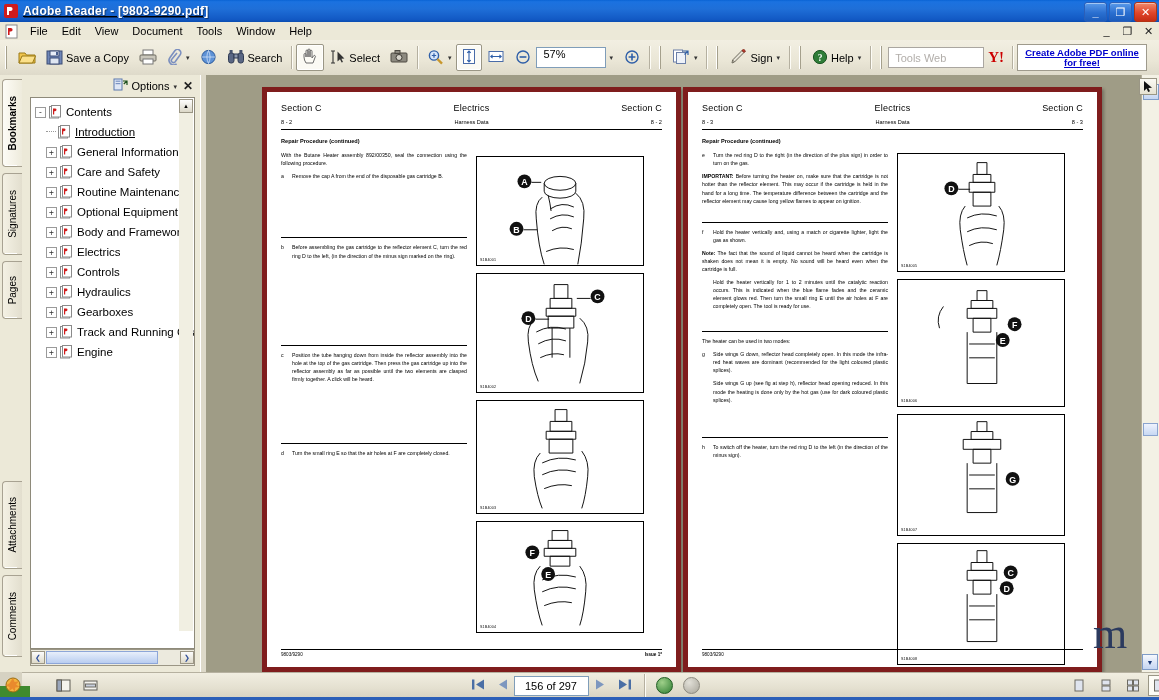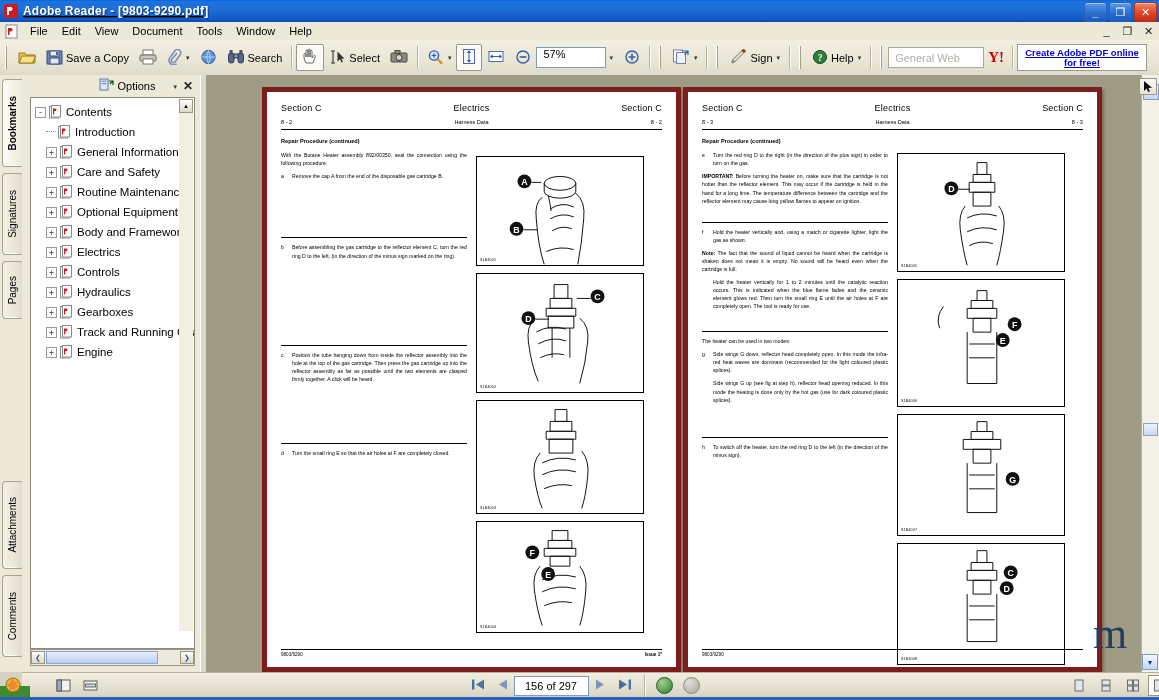--- a/index.html
+++ b/index.html
@@ -95,21 +95,21 @@
     writing-mode:vertical-rl;transform:rotate(180deg);
     font-size:10px;color:#000;white-space:nowrap;letter-spacing:0;
   }
   .vtab.sel span{font-weight:bold;}
   .vgrip{position:absolute;left:5px;width:12px;height:4px;
     background:linear-gradient(to bottom,#ffffff 0 1px,#a5a08c 1px 2px,transparent 2px);}
 
   
   .bmpanel{position:absolute;left:24px;top:75px;width:176px;height:597px;background:#ece9d8;}
   .bmhead{height:22px;display:flex;align-items:center;justify-content:flex-end;gap:4px;padding-right:5px;}
-  .bmhead .opt{display:flex;align-items:center;gap:17px;font-size:11px;}
+  .bmhead .opt{display:flex;align-items:center;gap:3px;font-size:11px;}
   .bmhead .xclose{font-size:12px;font-weight:bold;color:#222;padding:0 2px;font-family:"Liberation Sans",sans-serif;}
   .bmlist{
     position:absolute;left:6px;top:22px;width:163px;height:550px;
     background:#fff;border:1px solid #8e8a7a;overflow:hidden;
   }
   .bmscroll{position:absolute;right:1px;top:1px;width:14px;height:532px;background:#f1efe2;}
   .bmscroll .arw{width:14px;height:14px;background:linear-gradient(to bottom,#fdfdfd,#dcd8c8);
     border:1px solid #9b9685;box-sizing:border-box;display:flex;align-items:center;justify-content:center;font-size:6px;}
   .bmrow{display:flex;align-items:center;height:20px;padding-left:4px;white-space:nowrap;font-size:11.5px;color:#000;}
   .expander{
@@ -401,21 +401,21 @@
         </svg>
       </span>
       <span>Help</span>
       <span class="caret">▾</span>
     </div>
 
     <div class="tsep"></div>
     <div class="tgrip"></div>
 
     <div class="searchweb" title="Search Web">
-      <span>General Web</span>
+      <span>Tools Web</span>
     </div>
     <span class="yahoo">Y!</span>
 
     <div class="tsep"></div>
 
     <div class="adbanner">
 
       <span>Create Adobe PDF online for free!</span>
     </div>
   </div>
@@ -467,21 +467,21 @@
       <div id="bm-rows" style="padding-top:4px;">
           <div class="bmrow" style="padding-left: 4px;">
             <span class="expander">-</span>
             <span class="pdficon"><svg width="13" height="14" viewBox="0 0 13 14">
                 <rect x="0.5" y="1.5" width="9" height="11.5" fill="#fff" stroke="#8a8a8a"></rect>
                 <rect x="2.5" y="0.5" width="9" height="11.5" fill="#fff" stroke="#8a8a8a"></rect>
                 <path d="M4 9.6 L4 3.4 L6 3.4 Q7.5 3.4 7.5 4.8 Q7.5 6.2 6 6.2 L5.2 6.2 L5.2 9.6 Z" fill="#cf1b1b"></path>
               </svg></span>
             <span class="lbl">Contents</span>
           </div>
-          <div class="bmrow" style="padding-left: 15px;">
+          <div class="bmrow" style="padding-left: 15px; text-decoration: underline;">
             <span class="tickline"></span>
             <span class="pdficon"><svg width="13" height="14" viewBox="0 0 13 14">
                 <rect x="0.5" y="1.5" width="9" height="11.5" fill="#fff" stroke="#8a8a8a"></rect>
                 <rect x="2.5" y="0.5" width="9" height="11.5" fill="#fff" stroke="#8a8a8a"></rect>
                 <path d="M4 9.6 L4 3.4 L6 3.4 Q7.5 3.4 7.5 4.8 Q7.5 6.2 6 6.2 L5.2 6.2 L5.2 9.6 Z" fill="#cf1b1b"></path>
               </svg></span>
             <span class="lbl">Introduction</span>
           </div>
           <div class="bmrow" style="padding-left: 15px;">
             <span class="expander">+</span>

